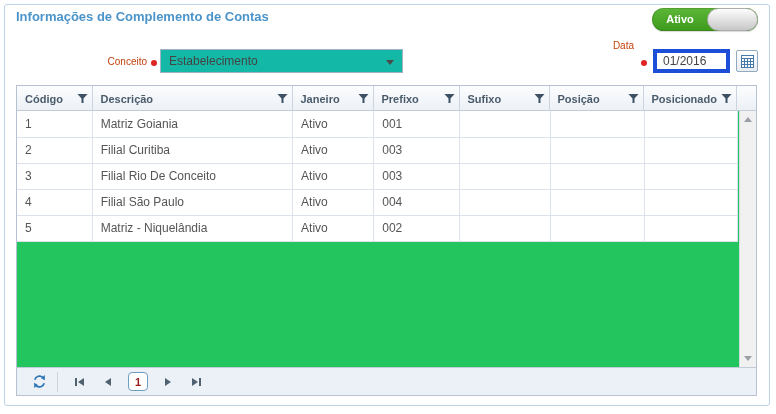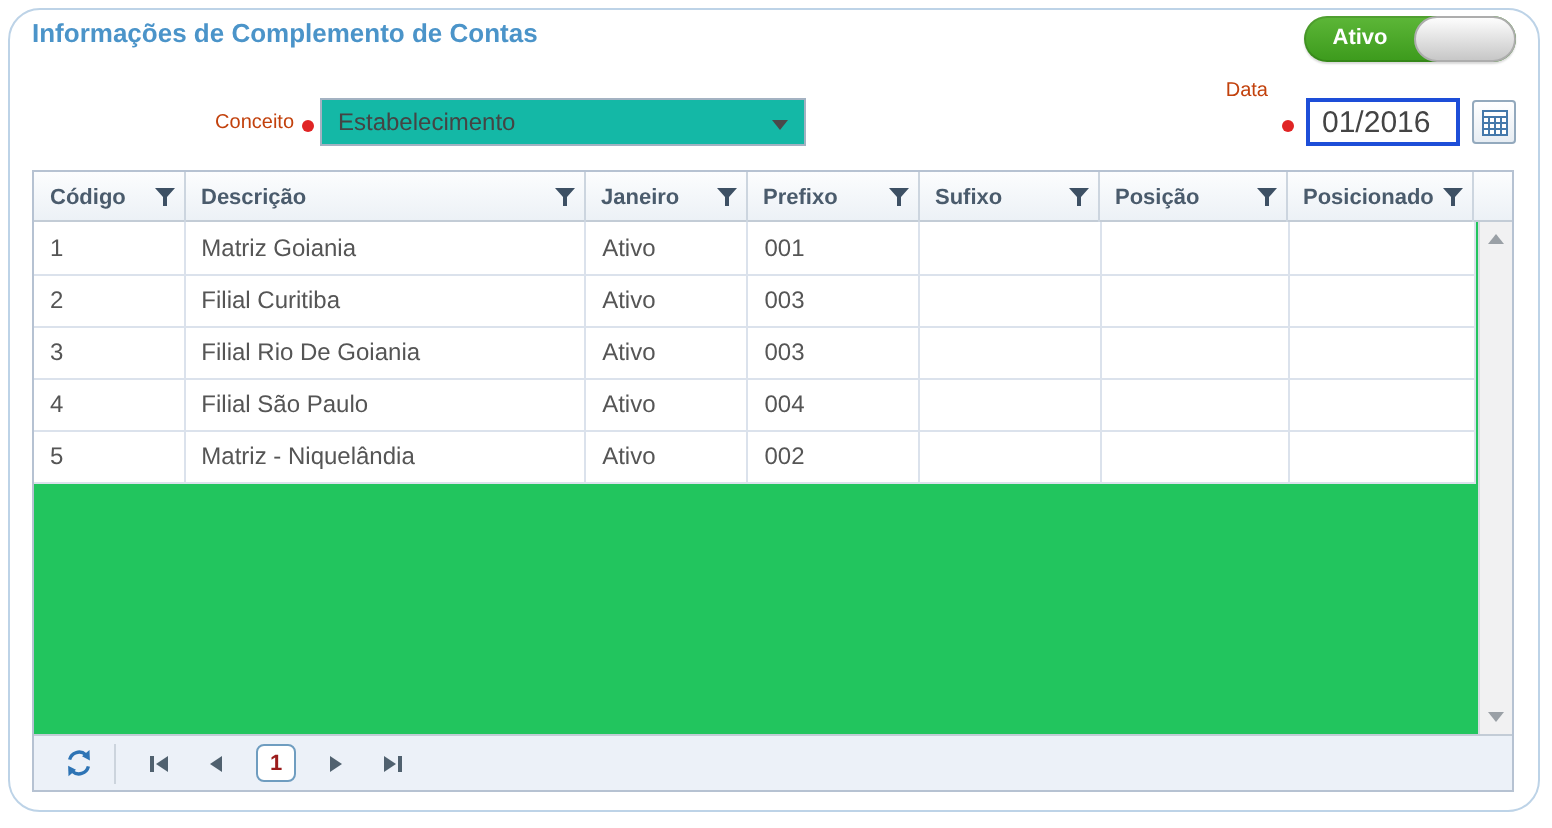--- a/index.html
+++ b/index.html
@@ -3,21 +3,21 @@
 <meta charset="utf-8">
 <style>
   * { box-sizing: border-box; }
   html,body { margin:0; padding:0; }
   body {
     width:776px; height:414px; background:#fff; position:relative;
     font-family:"Liberation Sans", sans-serif; overflow:hidden;
   }
   .panel {
     position:absolute; left:4px; top:4px; width:766px; height:402px;
-    border:1px solid #bdd3e7; border-radius:16px; background:#fff;
+    border:1px solid #bdd3e7; border-radius:3px; background:#fff;
   }
   .page-title {
     position:absolute; left:11px; top:4px;
     font-size:13px; font-weight:bold; color:#4b94c9;
   }
   
   .toggle {
     position:absolute; left:647px; top:3px; width:106px; height:23px;
     border-radius:12px; background:linear-gradient(#5db738,#3c9a1c);
     box-shadow:inset 0 0 0 1px rgba(0,0,0,.12), 0 1px 1px rgba(0,0,0,.15);
@@ -47,21 +47,21 @@
     border:1px solid #a3b2c2; background:#14b8a6; font-size:12px; color:#444;
     display:flex; align-items:center; padding:0 22px 0 8px; cursor:pointer;
   }
   .caret {
     position:absolute; right:8px; top:10px; width:0; height:0;
     border-left:4px solid transparent; border-right:4px solid transparent;
     border-top:5px solid #4a4a4a;
   }
   .text-input {
     position:absolute; left:648px; top:44px; width:77px; height:24px;
-    border:2px solid #1d4ed8; font-size:15px; color:#444; padding:0 6px;
+    border:4px solid #1d4ed8; font-size:12px; color:#444; padding:0 6px;
     font-family:"Liberation Sans", sans-serif;
   }
   .cal-btn {
     position:absolute; left:731px; top:45px; width:22px; height:22px;
     border:1px solid #93a9bd; background:linear-gradient(#ffffff,#e7edf3);
     border-radius:2px; display:flex; align-items:center; justify-content:center;
     padding:0; cursor:pointer;
   }
   
   .grid {
@@ -244,21 +244,21 @@
           <td>2</td>
           <td>Filial Curitiba</td>
           <td>Ativo</td>
           <td>003</td>
           <td></td>
           <td></td>
           <td></td>
         </tr>
         <tr>
           <td>3</td>
-          <td>Filial Rio De Goiania</td>
+          <td>Filial Rio De Conceito</td>
           <td>Ativo</td>
           <td>003</td>
           <td></td>
           <td></td>
           <td></td>
         </tr>
         <tr>
           <td>4</td>
           <td>Filial São Paulo</td>
           <td>Ativo</td>

